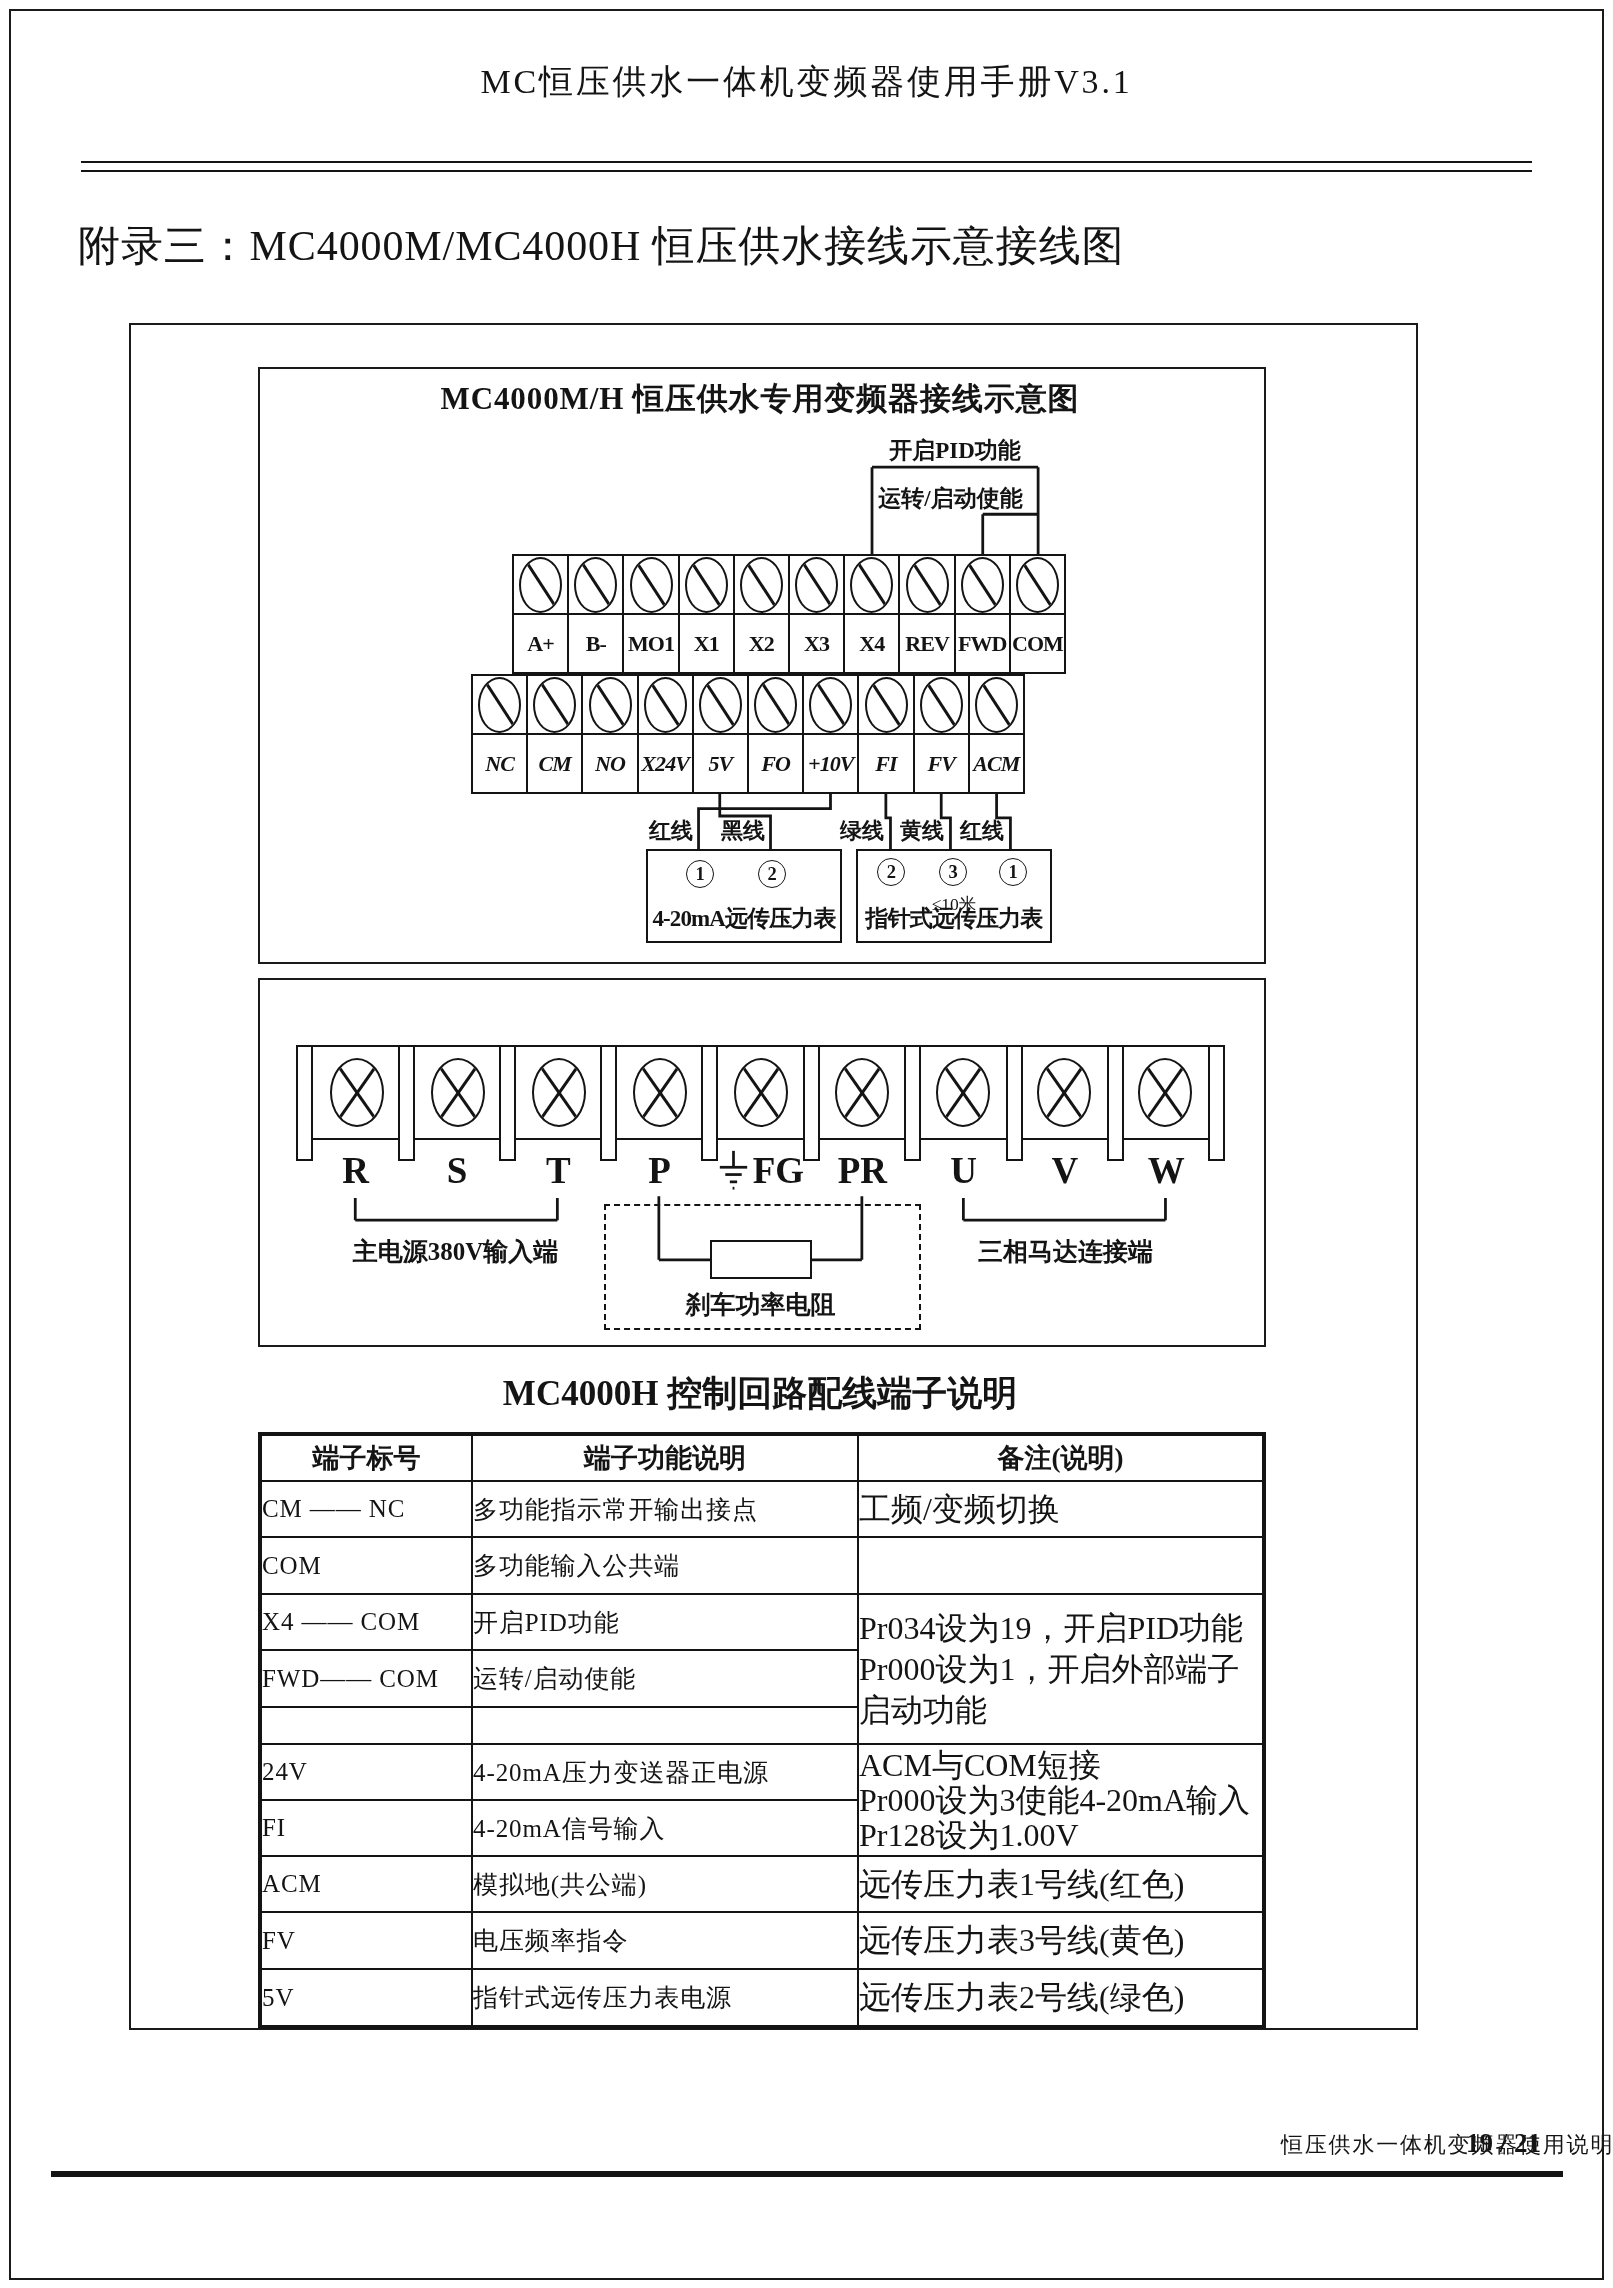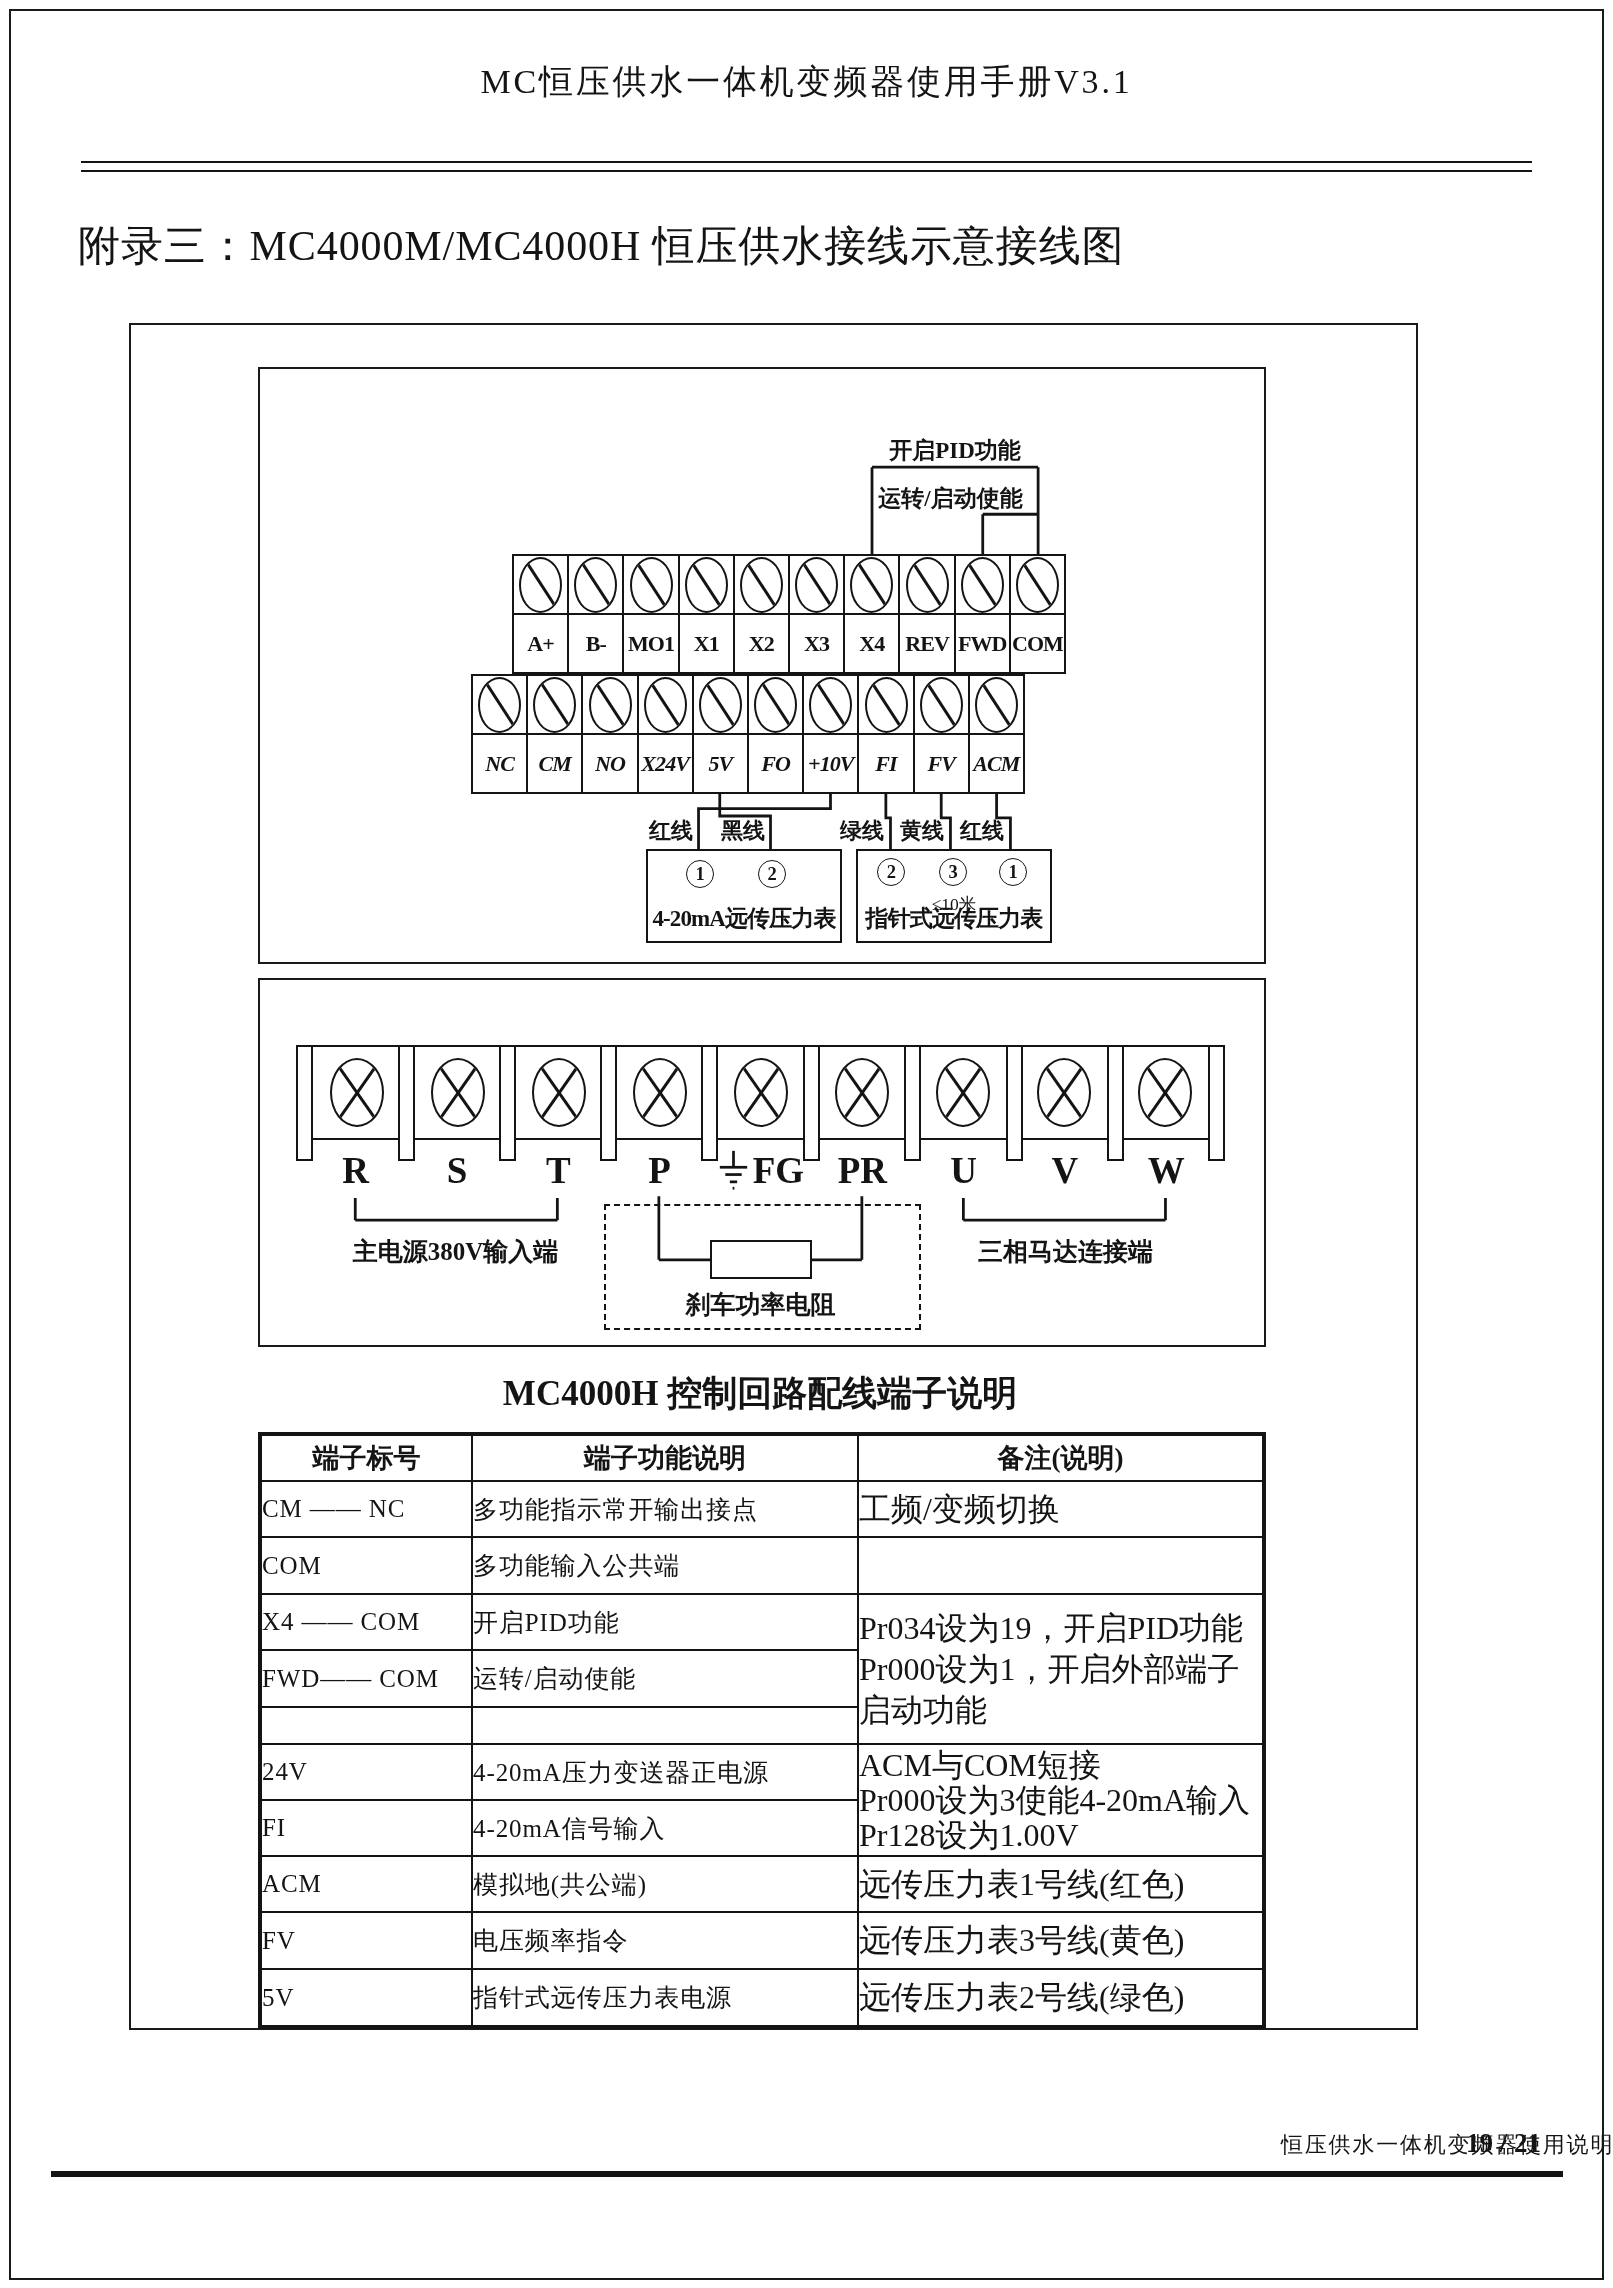--- a/index.html
+++ b/index.html
@@ -82,20 +82,21 @@
 <div class="page">
   <div class="abs page-border"></div>
 
   <div class="abs hdr-title">MC恒压供水一体机变频器使用手册V3.1</div>
   <div class="abs hdr-rule"></div>
   <div class="abs app-title">附录三：MC4000M/MC4000H 恒压供水接线示意接线图</div>
 
   <div class="abs outer-box"></div>
 
   <div class="abs d1-box"></div>
+  <div class="abs d-title ctr" style="left:258px; top:378px; width:1004px;">MC4000M/H 恒压供水专用变频器接线示意图</div>
 
   <div class="abs pid-label">开启PID功能</div>
   <div class="abs run-label">运转/启动使能</div>
 
   <div class="abs tstrip" style="left:512px; top:554px; width:554px; height:120px;">
     <div class="trow screws">
       <div class="tcell">
           <span class="screw"></span>
         </div>
       <div class="tcell">

